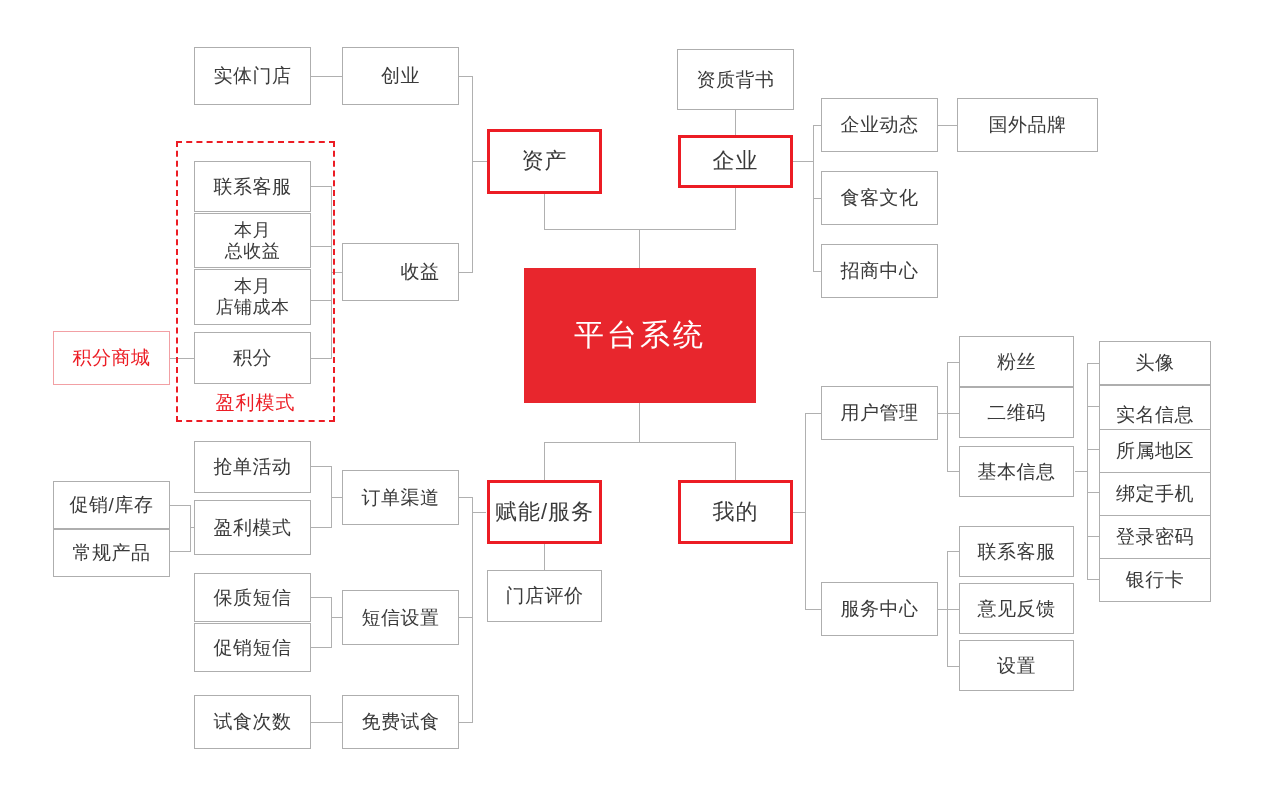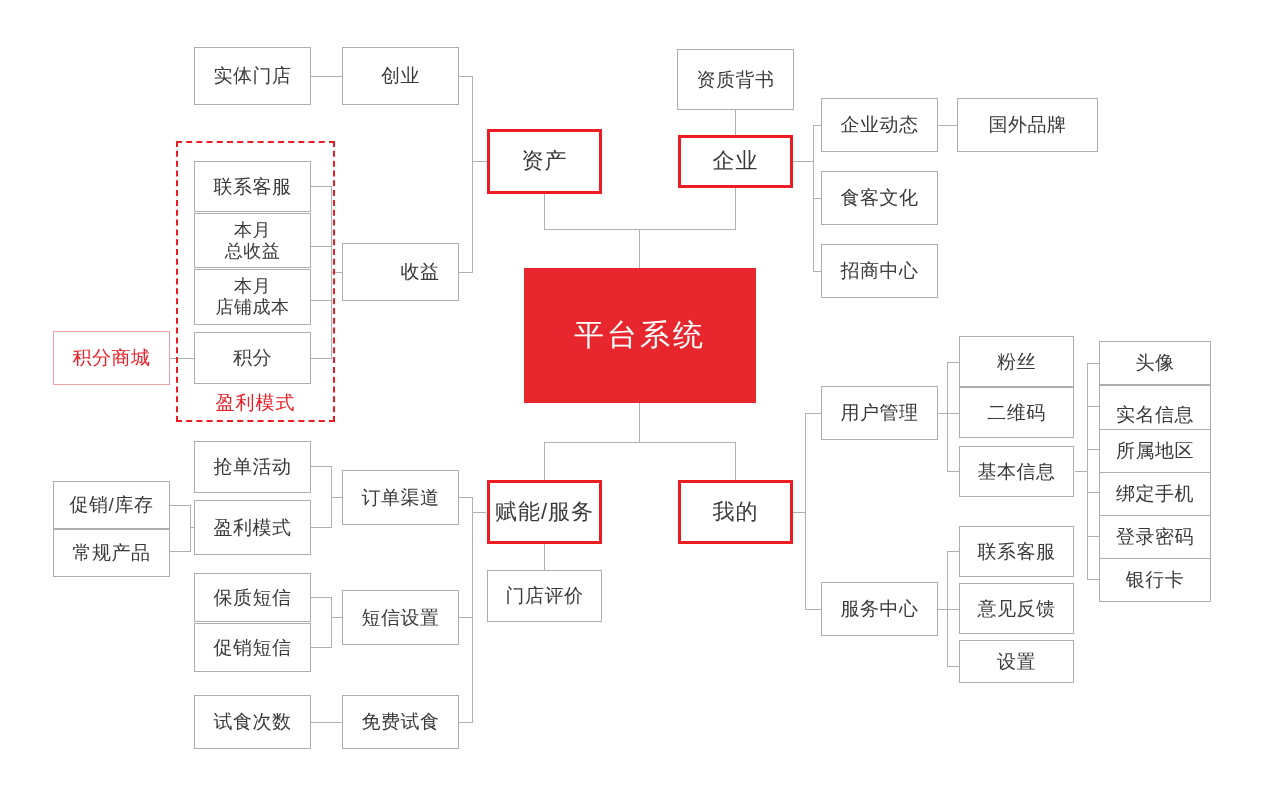--- a/index.html
+++ b/index.html
@@ -225,15 +225,15 @@
   <div class="node" style="left:1099px;top:341px;width:112px;height:44px;">头像</div>
   <div class="node" style="left:1099px;top:385px;width:112px;height:60px;">实名信息</div>
   <div class="node" style="left:1099px;top:429px;width:112px;height:44px;">所属地区</div>
   <div class="node" style="left:1099px;top:472px;width:112px;height:44px;">绑定手机</div>
   <div class="node" style="left:1099px;top:515px;width:112px;height:44px;">登录密码</div>
   <div class="node" style="left:1099px;top:558px;width:112px;height:44px;">银行卡</div>
 
   <div class="node" style="left:821px;top:582px;width:117px;height:54px;">服务中心</div>
   <div class="node" style="left:959px;top:526px;width:115px;height:51px;">联系客服</div>
   <div class="node" style="left:959px;top:583px;width:115px;height:51px;">意见反馈</div>
-  <div class="node" style="left:959px;top:640px;width:115px;height:43px;">设置</div>
+  <div class="node" style="left:959px;top:640px;width:115px;height:51px;">设置</div>
 
 </div>
 
 </body></html>

